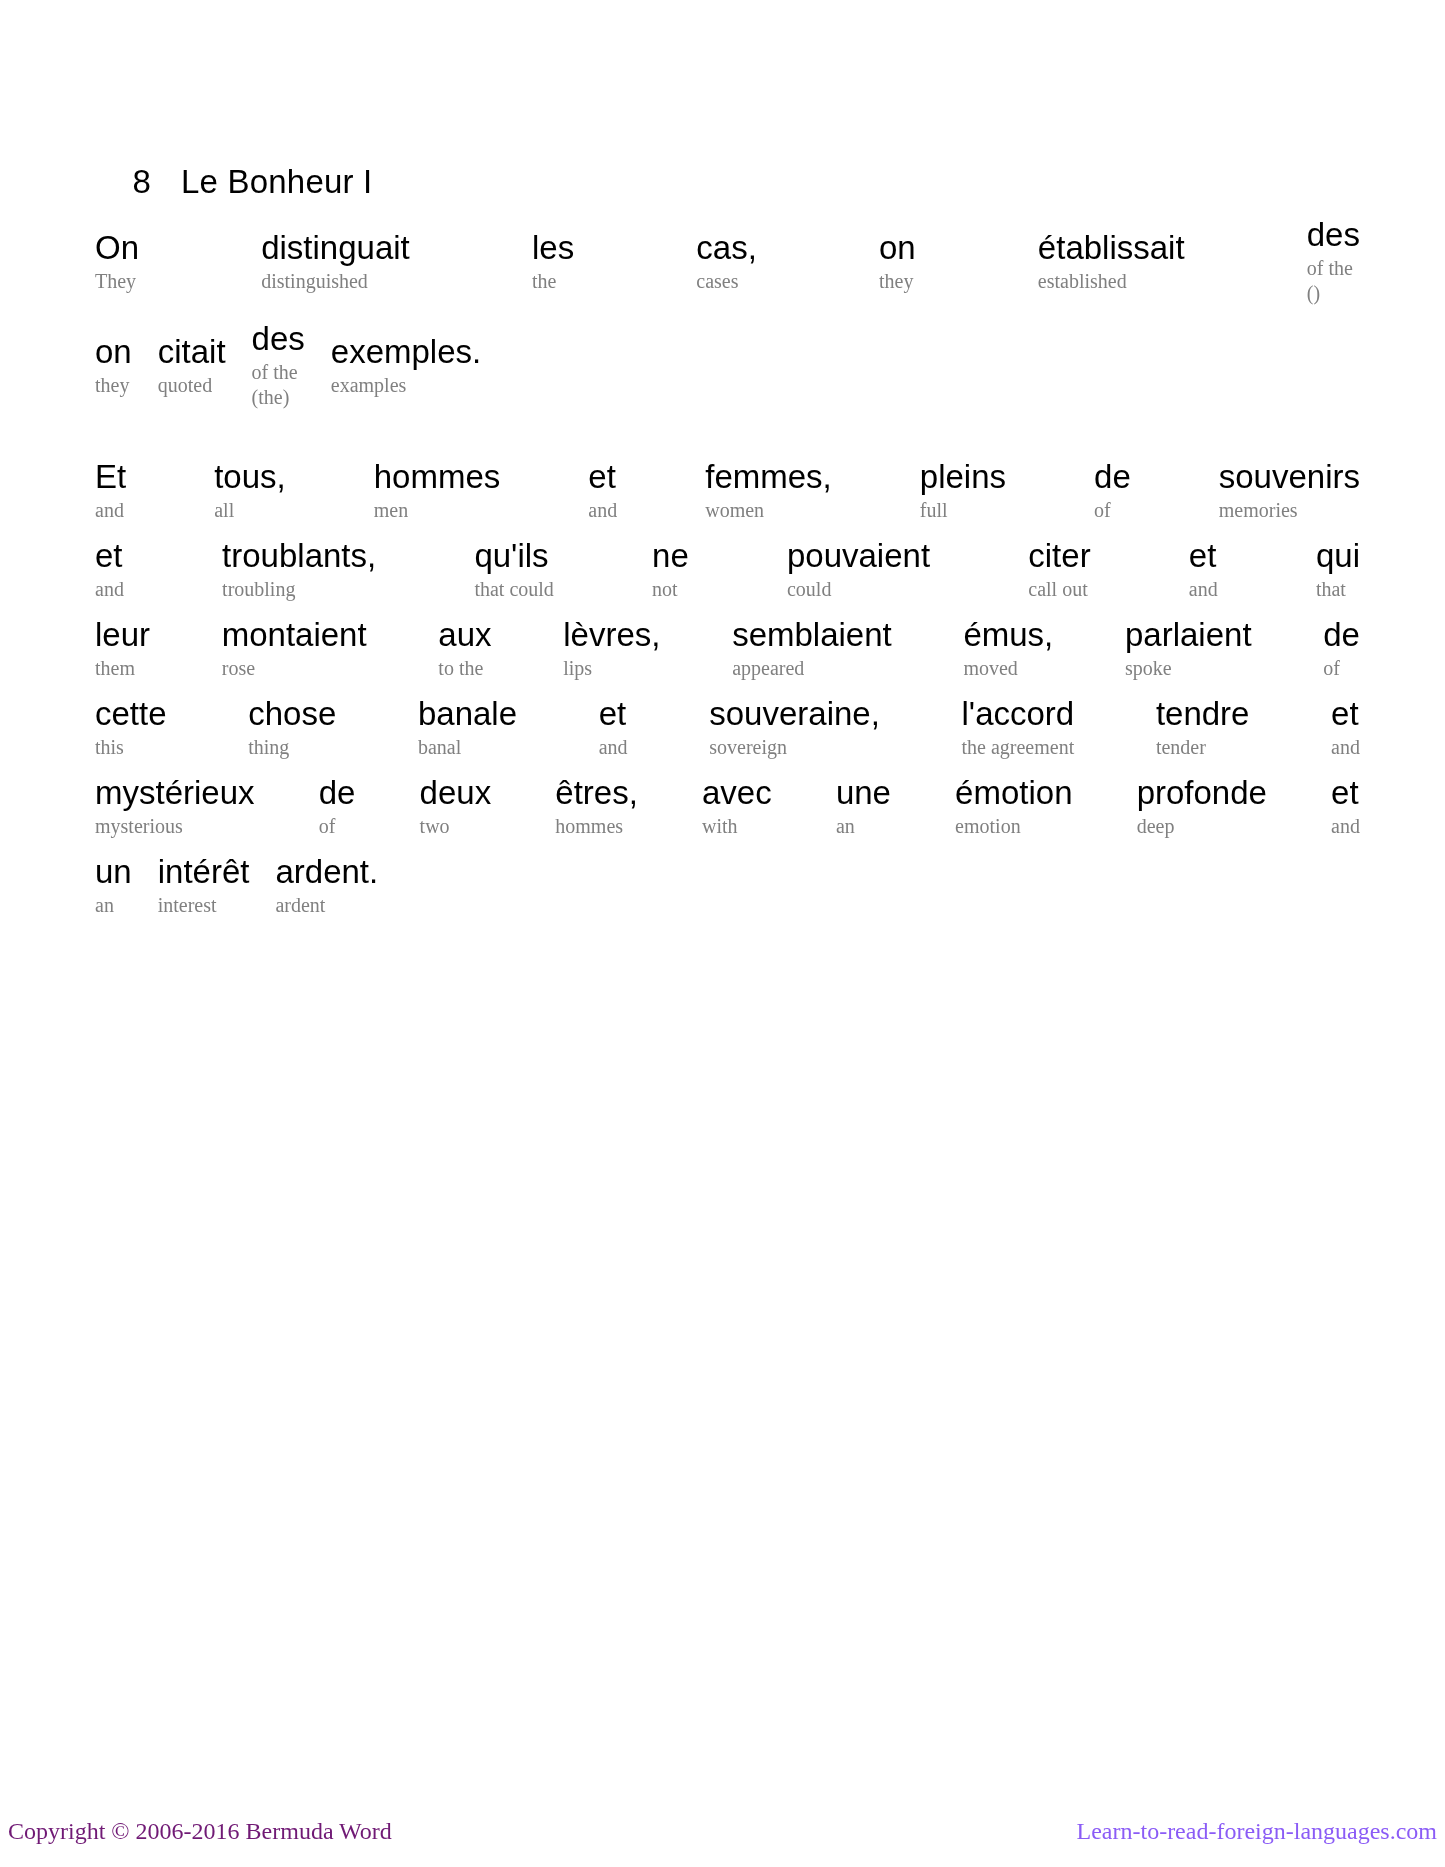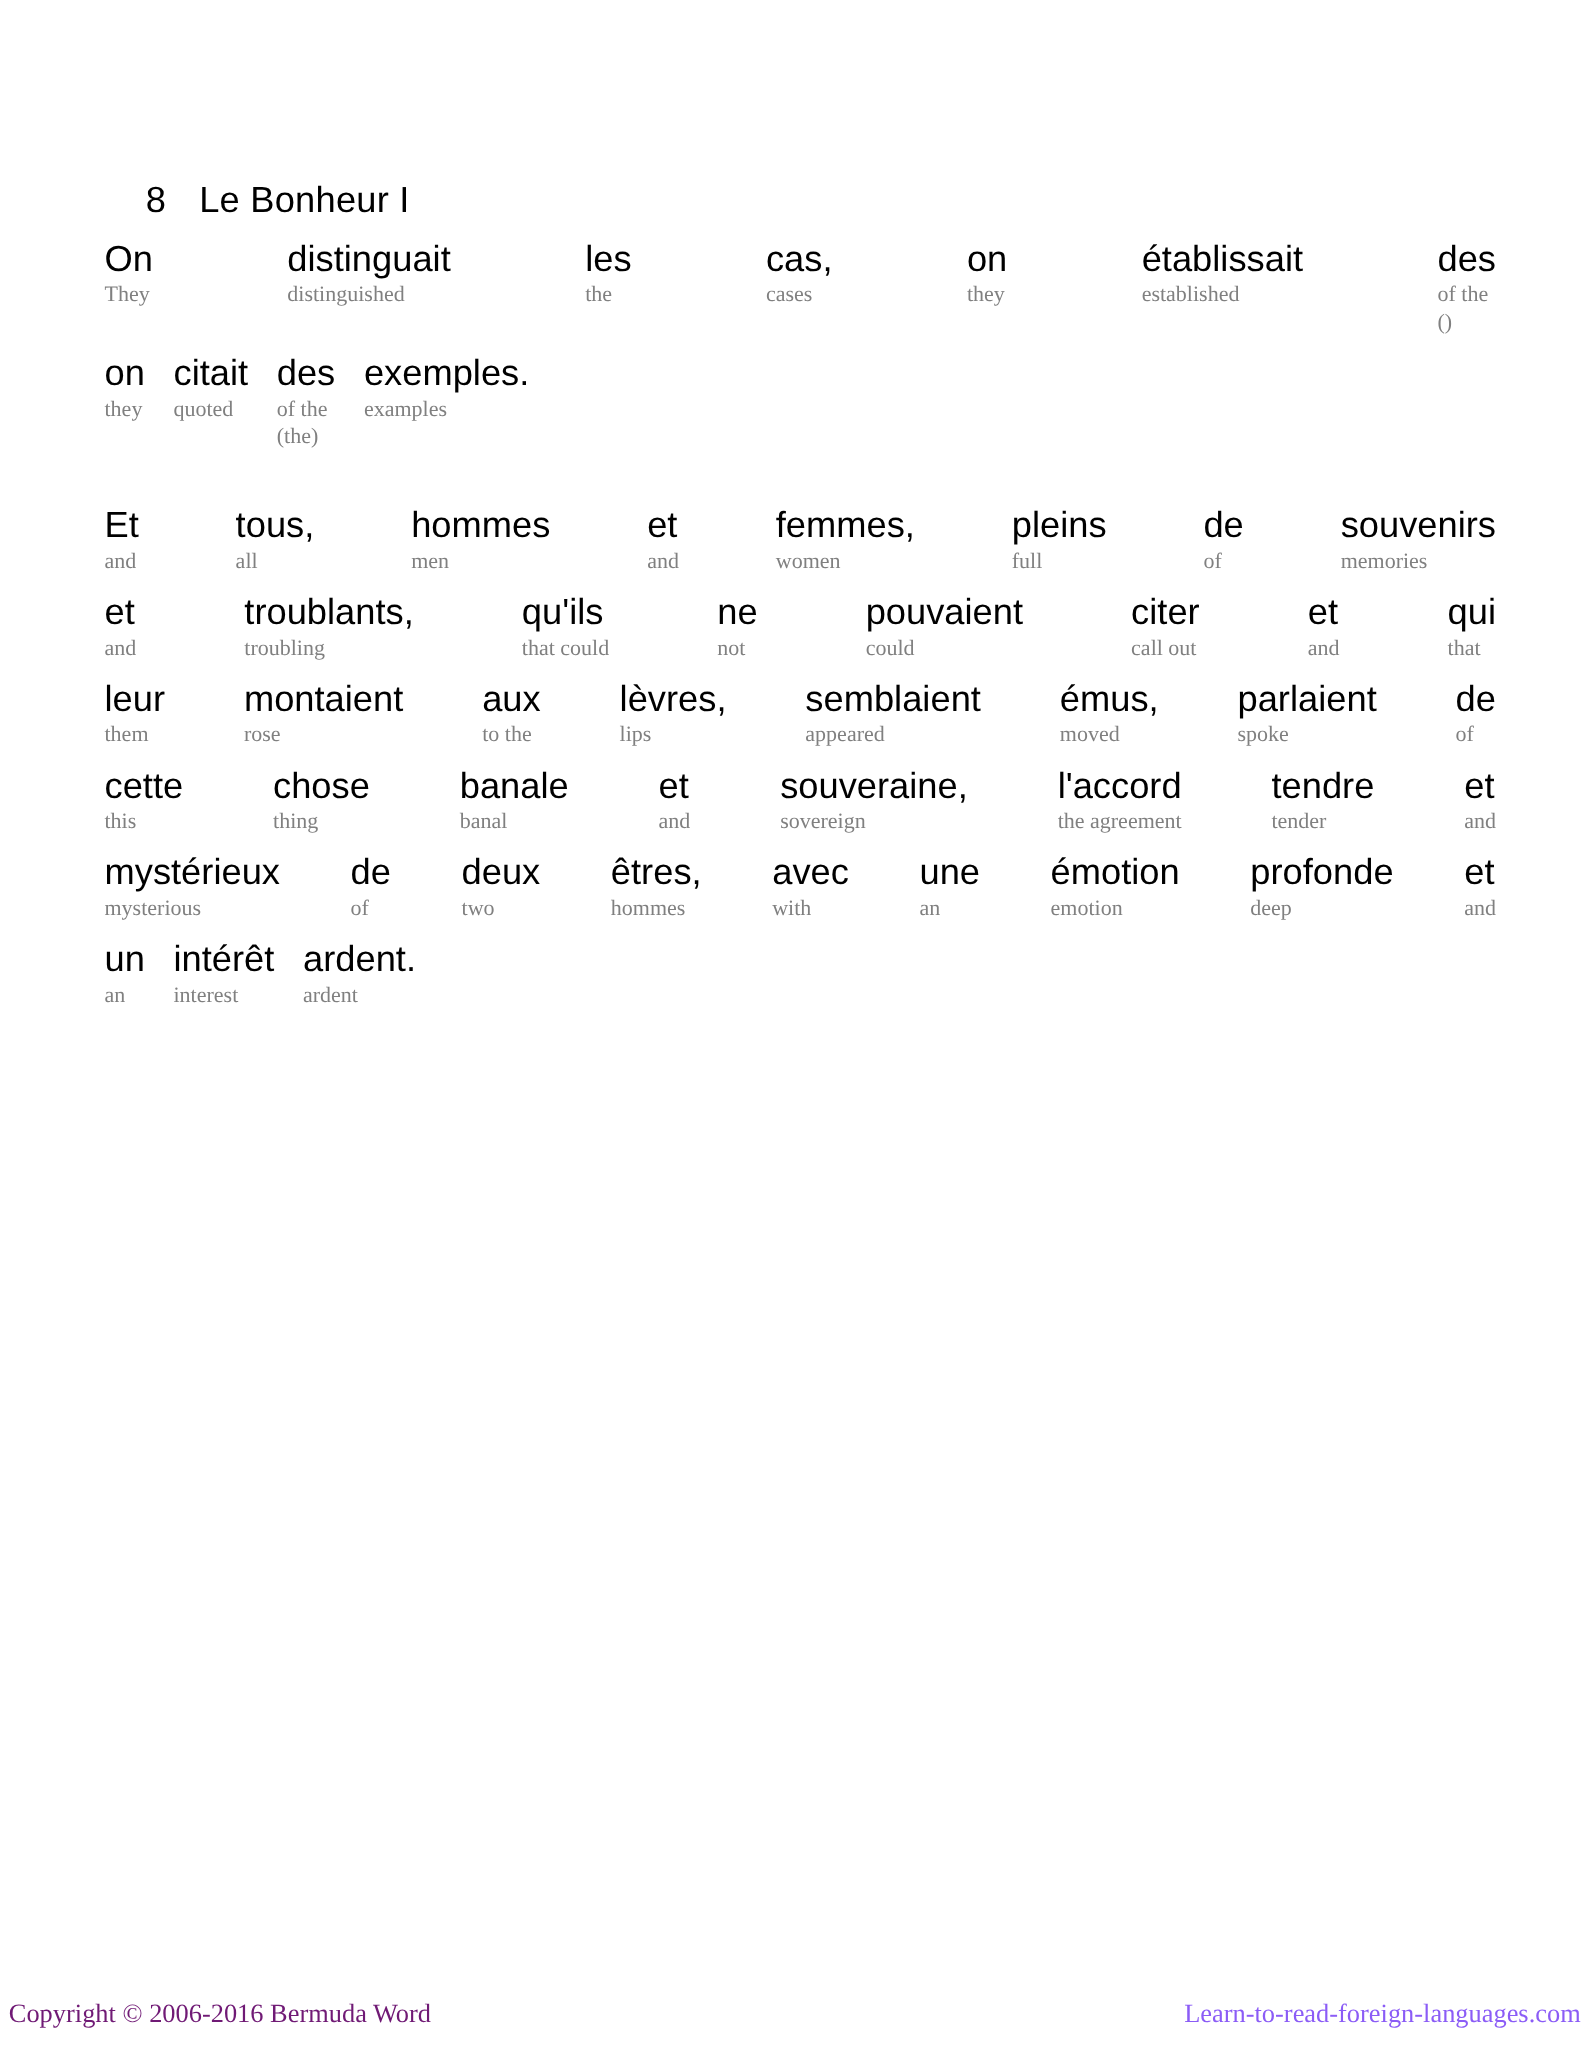--- a/index.html
+++ b/index.html
@@ -45,21 +45,21 @@
 
   .para {
     margin: 0 0 48px 0;
   }
   .para:last-child { margin-bottom: 4px; }
 
   
   .line {
     display: flex;
     flex-direction: row;
-    align-items: flex-start;
+    align-items: center;
     margin-bottom: 14px;
   }
   .line:last-child { margin-bottom: 0; }
 
   .line.spread { justify-content: space-between; }
 
   .pair {
     display: flex;
     flex-direction: column;
     align-items: flex-start;

